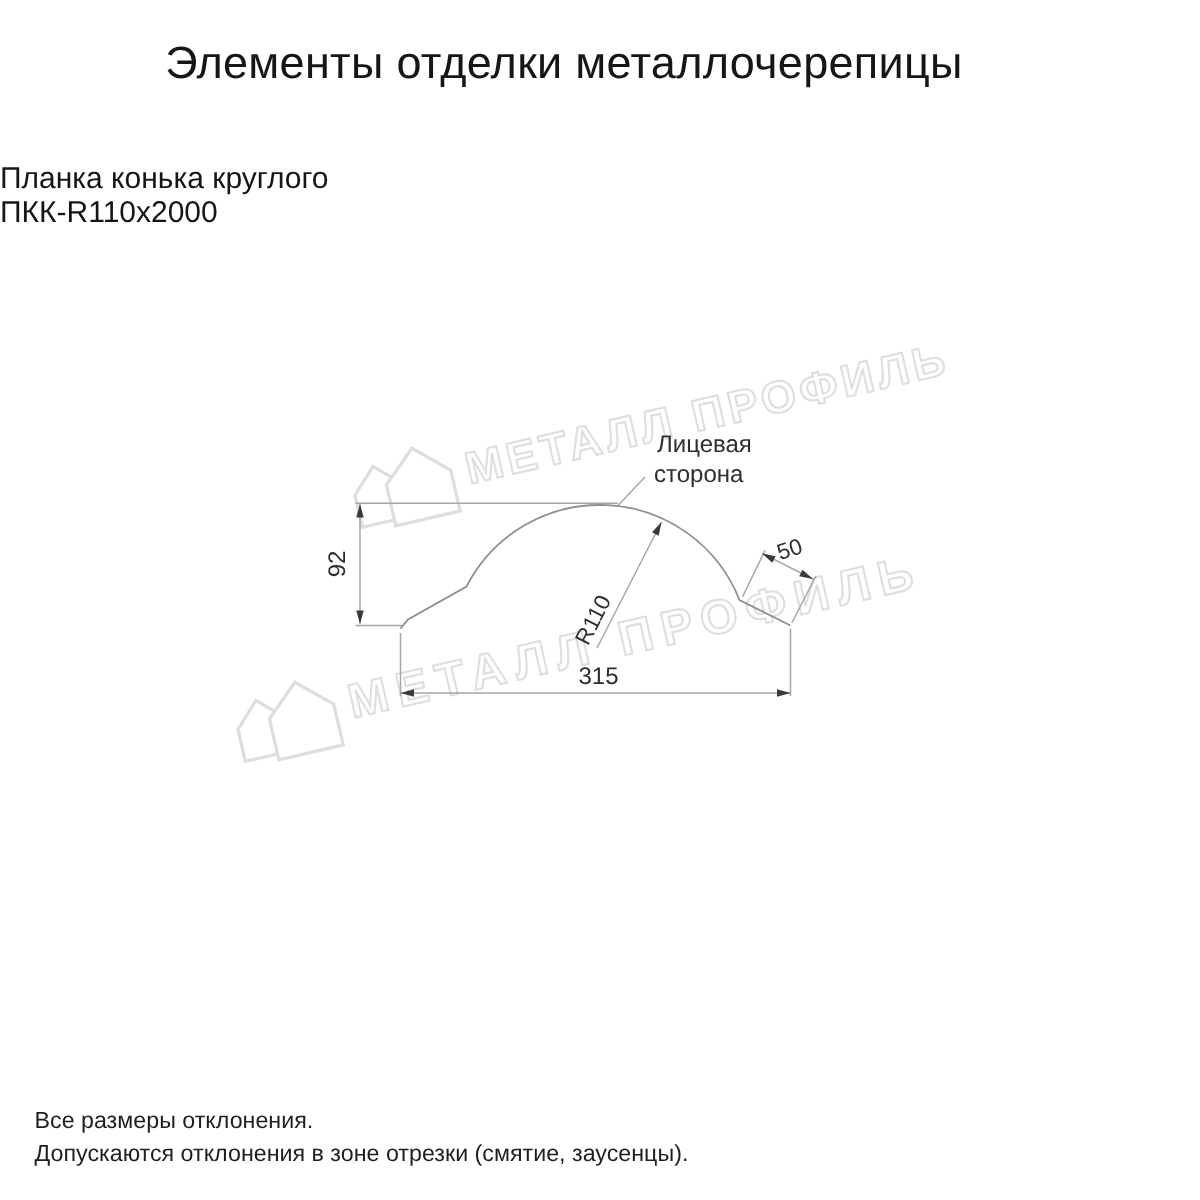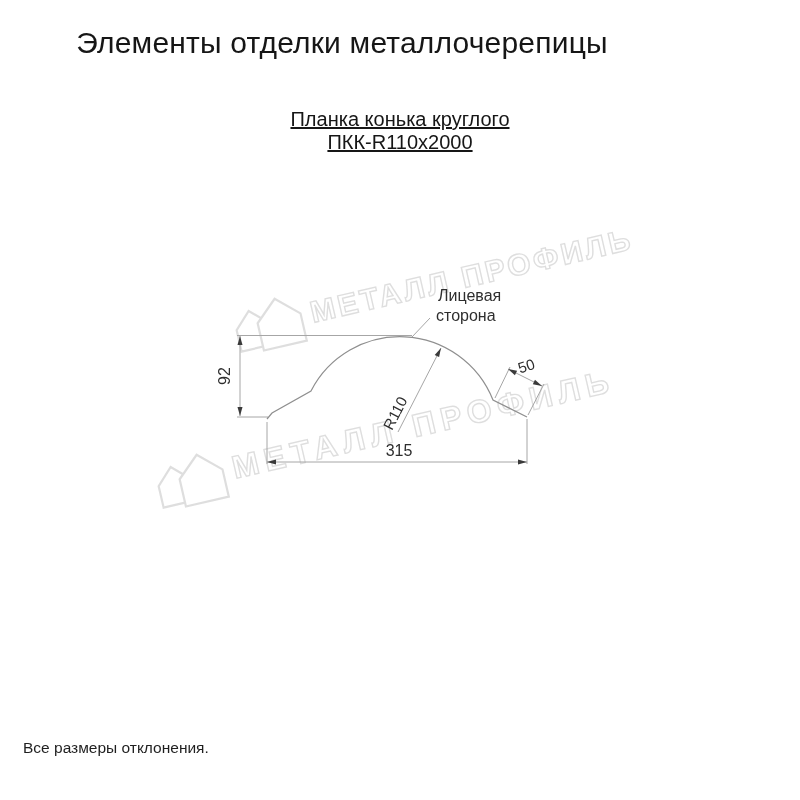--- a/index.html
+++ b/index.html
@@ -2,25 +2,25 @@
 <html><head>
 <meta charset="utf-8">
 <style>
   html,body{margin:0;padding:0;background:#fff;}
   .page{
     position:relative;width:800px;height:800px;background:#ffffff;
     font-family:"Liberation Sans", sans-serif;overflow:hidden;
   }
   .title{
     position:absolute;top:26px;left:0;width:684px;text-align:center;
-    font-size:30px;font-weight:400;color:#161616;letter-spacing:0.2px;
+    font-size:30px;font-weight:400;color:#161616;letter-spacing:0.2px;padding-left:34px;
   }
   .subtitle{
-    position:absolute;top:108px;left:0;width:800px;text-align:center;
-    font-size:20px;line-height:23px;color:#161616;text-decoration:underline;
+    position:absolute;top:108px;left:0;width:800px;
+    font-size:20px;line-height:23px;color:#161616;
   }
   .notes{
     position:absolute;left:23px;top:737px;
     font-size:15.5px;line-height:21.5px;color:#1f1f1f;
   }
   svg{position:absolute;left:0;top:0;font-family:"Liberation Sans", sans-serif;}
   svg text{font-family:"Liberation Sans", sans-serif;}
 </style>
 </head>
 <body>
@@ -79,15 +79,16 @@
       <text x="399" y="456" text-anchor="middle" font-size="16">315</text>
       <text transform="translate(528 371) rotate(-18)" text-anchor="middle" font-size="15">50</text>
       <text transform="translate(392 431) rotate(-63)" font-size="15">R110</text>
       <text x="438" y="301" font-size="16">Лицевая</text>
       <text x="436" y="321" font-size="16">сторона</text>
     </g>
   </svg>
 
   <div class="notes">
     <div>Все размеры отклонения.</div>
+    <div>Допускаются отклонения в зоне отрезки (смятие, заусенцы).</div>
   </div>
 
 </div>
 
 </body></html>

